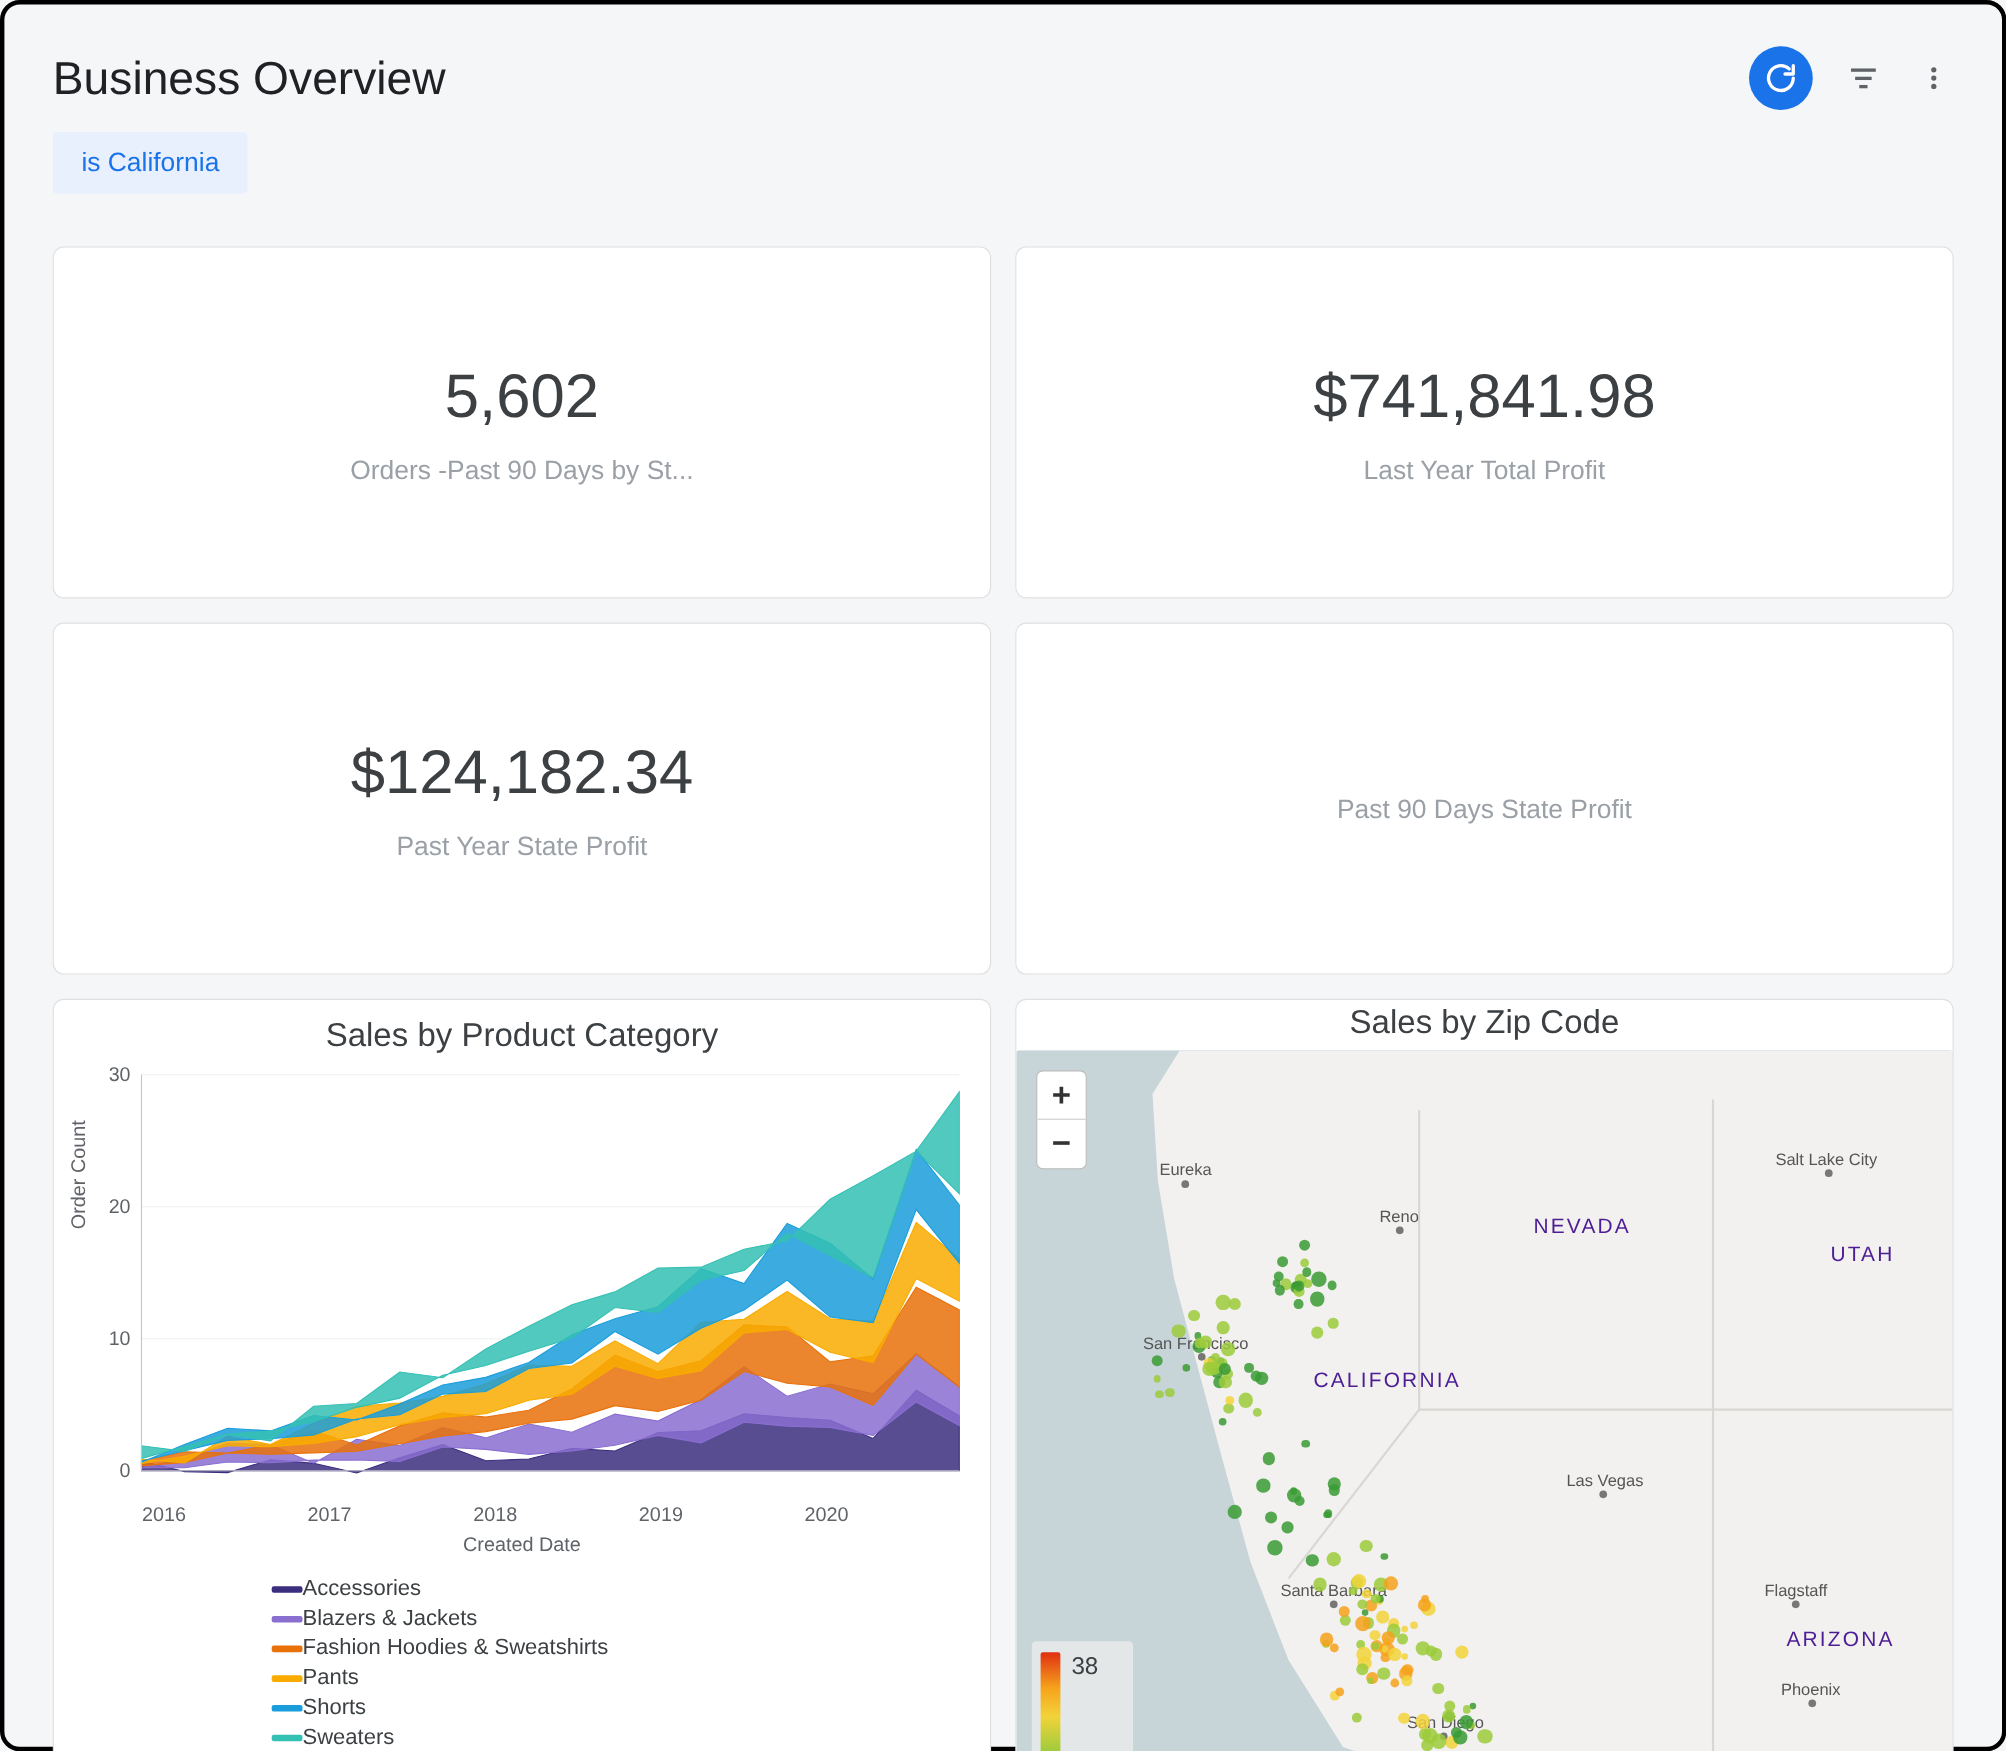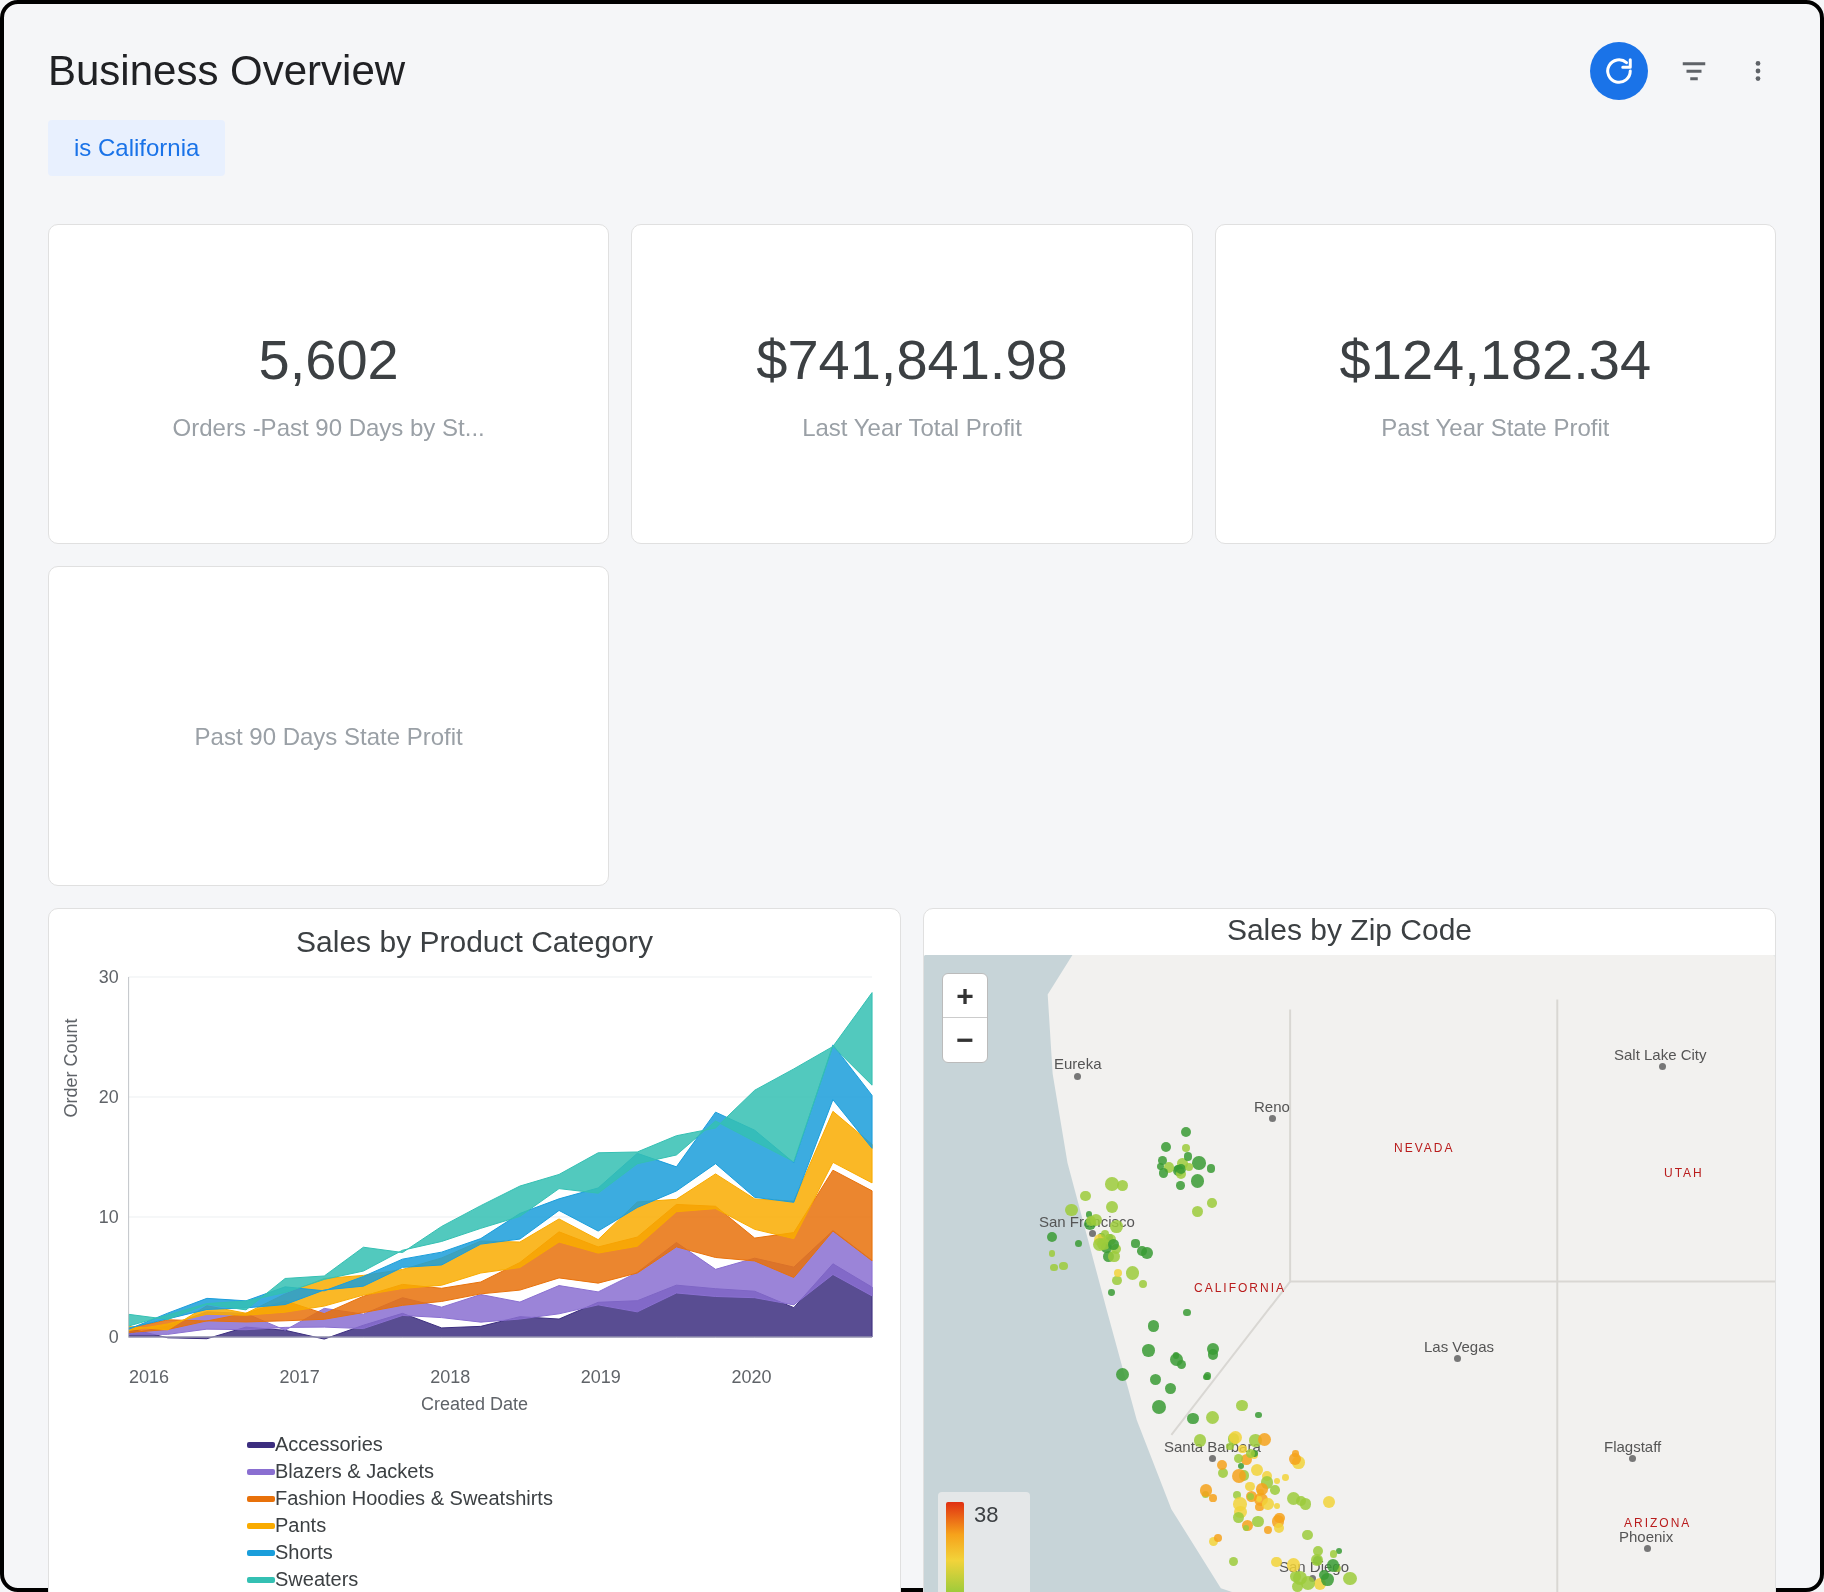--- a/index.html
+++ b/index.html
@@ -56,21 +56,21 @@
     display: inline-block;
     background: #e8f0fe;
     color: #1a73e8;
     font-size: 24px;
     padding: 14px 26px;
     border-radius: 4px;
     cursor: pointer;
   }
   .kpi-row {
     display: grid;
-    grid-template-columns: repeat(3, 1fr);
+    grid-template-columns: repeat(2, 1fr);
     gap: 22px;
     margin-top: 48px;
   }
   .kpi-card {
     background: #fff;
     border: 1px solid #e0e0e0;
     border-radius: 10px;
     height: 320px;
     display: flex;
     flex-direction: column;
@@ -175,21 +175,21 @@
     position:absolute; right:14px; bottom:12px;
     width:30px; height:30px; border-radius:50%;
     background:#000; color:#fff; font-weight:700;
     display:flex; align-items:center; justify-content:center;
     font-family: Georgia, serif; font-style: italic; font-size:20px;
     cursor:pointer;
   }
   .land {
     position:absolute; inset:0;
   }
-  .state-label { position:absolute; font-size:12px; color:#b91c1c; letter-spacing:2px;margin-top:36px; }
+  .state-label { position:absolute; font-size:19px; color:#4c1d95; letter-spacing:2px; }
   .city-label { position:absolute; font-size:15px; color:#555; }
   .city-dot { position:absolute; width:7px; height:7px; background:#777; border-radius:50%; }
   .zip-dot { position:absolute; border-radius:50%; opacity:0.85; }
 </style>
 </head>
 <body>
 
 <div class="frame">
 
   <div class="header-row">

